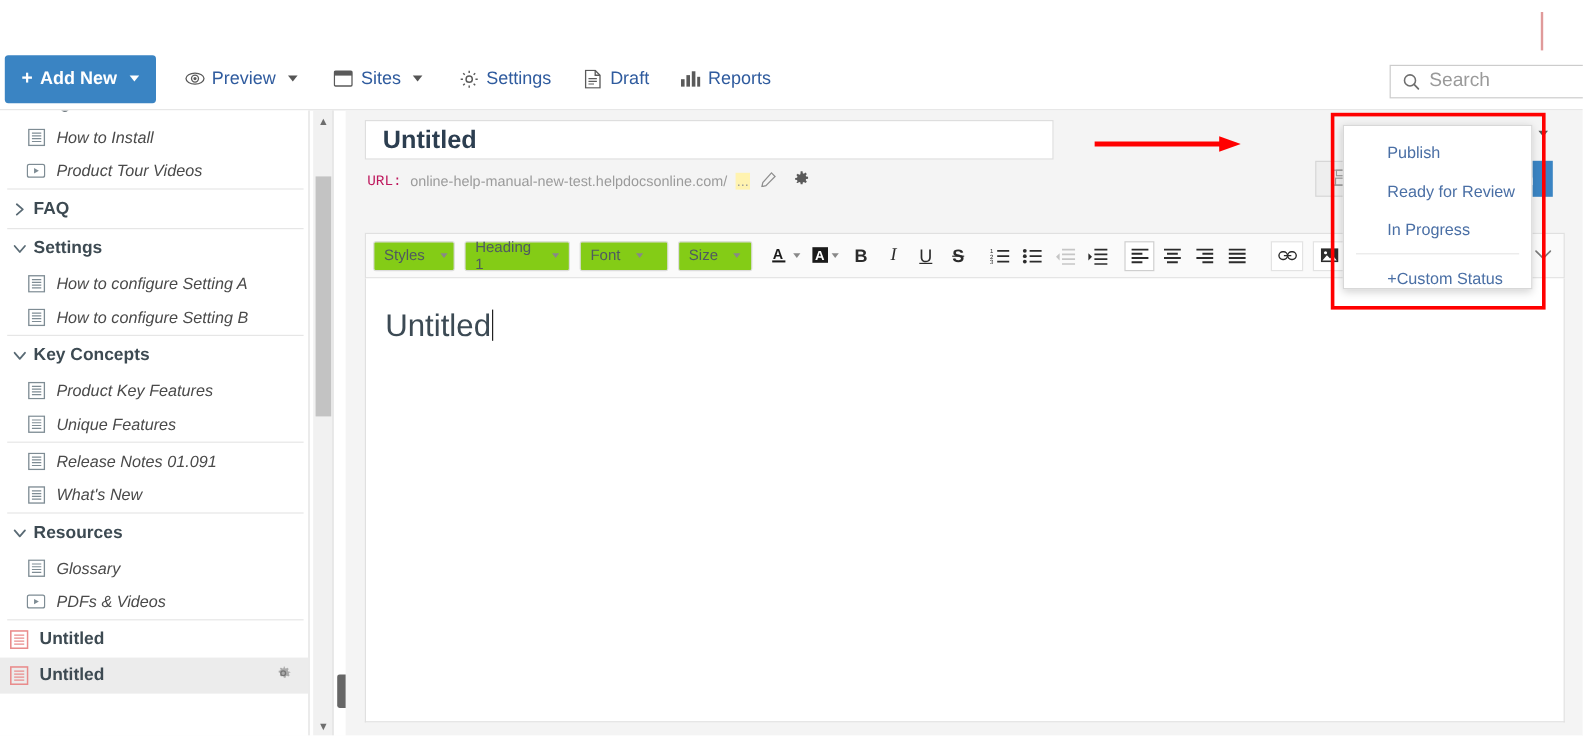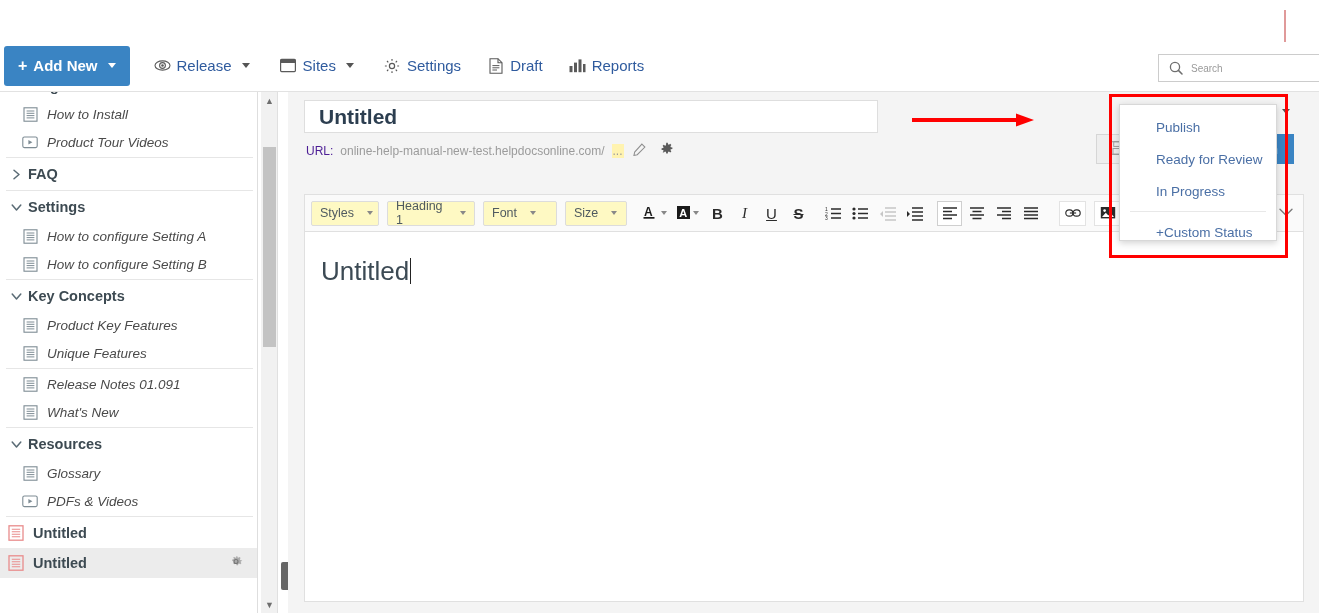--- a/index.html
+++ b/index.html
@@ -49,21 +49,21 @@
   .ico { display:inline-flex; align-items:center; justify-content:center;
     width:17px; height:17px; color:#5a5a5a; }
   .ico svg { display:block; }
 
   .searchbox {
     position: absolute; left: 1158px; top: 54px;
     width: 200px; height: 28px;
     border: 1px solid #ccc; background: #fff;
     display: flex; align-items: center; padding: 0 8px; gap: 7px;
   }
-  .searchbox .ph { color:#9a9a9a; font-size:10px; }
+  .searchbox .ph { color:#9a9a9a; font-size:16px; }
 
   
   .sidebar {
     position: absolute; left: 0; top: 92px; width: 258px; height: 521px;
     background: #fff; border-right: 1px solid #dedede; overflow: hidden;
   }
   .sb-row {
     display:flex; align-items:center; height:28px; padding-left:14px;
     font-size:13.5px; color:#4a4a4a; cursor:pointer; position:relative;
   }
@@ -115,21 +115,21 @@
   }
   .title-input {
     width: 574px; height: 33px; border:1px solid #dedede; background:#fff;
     display:flex; align-items:center; padding-left:14px;
     font-size:21px; font-weight:bold; color:#2c3e50;
   }
   .url-line {
     margin-top: 9px; display:flex; align-items:center; gap:7px;
     font-size:12px; color:#9b9b9b; padding-left:2px;
   }
-  .url-line .u-label { color:#4c1d95; }
+  .url-line .u-label { color:#be185d;font-family:Liberation Mono, monospace; }
   .url-line .u-path { color:#9b9b9b; }
   .url-line .u-slug { background:#fff3b0; color:#9b9b9b; padding:0 1px; }
   .url-pencil { color:#8e8e8e; margin-left:2px; cursor:pointer; }
   .url-gear { color:#5a5a5a; margin-left:7px; cursor:pointer; }
 
   .status-line {
     position:absolute; right:14px; top:4px;
     display:flex; align-items:center; gap:5px; font-size:13.5px; color:#444;
   }
   .status-line .val { color:#e2641e; font-weight:bold; }
@@ -149,21 +149,21 @@
     font-family:"Liberation Sans", sans-serif;
   }
 
   
   .toolbar {
     position:absolute; left:16px; top:102px; width:1000px; height:38px;
     background:#fafafa; border:1px solid #e0e0e0;
     display:flex; align-items:center; padding:0 6px; gap:4px;
   }
   .tb-sel {
-    height:25px; background:#fef9c3; border:1px solid #dcdcdc; border-radius:2px;
+    height:25px; background:#84cc16; border:1px solid #dcdcdc; border-radius:2px;
     display:flex; align-items:center; gap:10px; padding:0 8px;
     font-size:12.5px; color:#4f5a60; cursor:pointer;
   }
   .tb-grp { display:flex; align-items:center; gap:2px; margin-left:8px; }
   .tb-btn {
     width:25px; height:25px; display:flex; align-items:center;
     justify-content:center; cursor:pointer; font-size:14px; color:#2b2b2b;
     border:1px solid transparent; background:transparent;
   }
   .tb-btn.wide { width:31px; }
@@ -232,21 +232,21 @@
     </button>
 
     <div class="navitem nav-ml1">
       <span class="ico">
         <svg width="17" height="17" viewBox="0 0 17 17">
             <ellipse cx="8.5" cy="8.5" rx="7.5" ry="4.6" fill="none" stroke="#5a5a5a" stroke-width="1.1"></ellipse>
             <circle cx="8.5" cy="8.5" r="2.9" fill="none" stroke="#5a5a5a" stroke-width="1.1"></circle>
             <circle cx="8.5" cy="8.5" r="1.3" fill="#5a5a5a"></circle>
           </svg>
       </span>
-      <span class="lbl">Release</span>
+      <span class="lbl">Preview</span>
       <span class="caret-b"></span>
     </div>
 
     <div class="navitem nav-ml2">
       <span class="ico">
         <svg width="16" height="15" viewBox="0 0 16 15">
             <rect x="0.6" y="1.4" width="14.8" height="12.2" rx="1" fill="none" stroke="#5a5a5a" stroke-width="1.2"></rect>
             <rect x="0.6" y="1.4" width="14.8" height="3.6" fill="#5a5a5a"></rect>
           </svg>
       </span>

